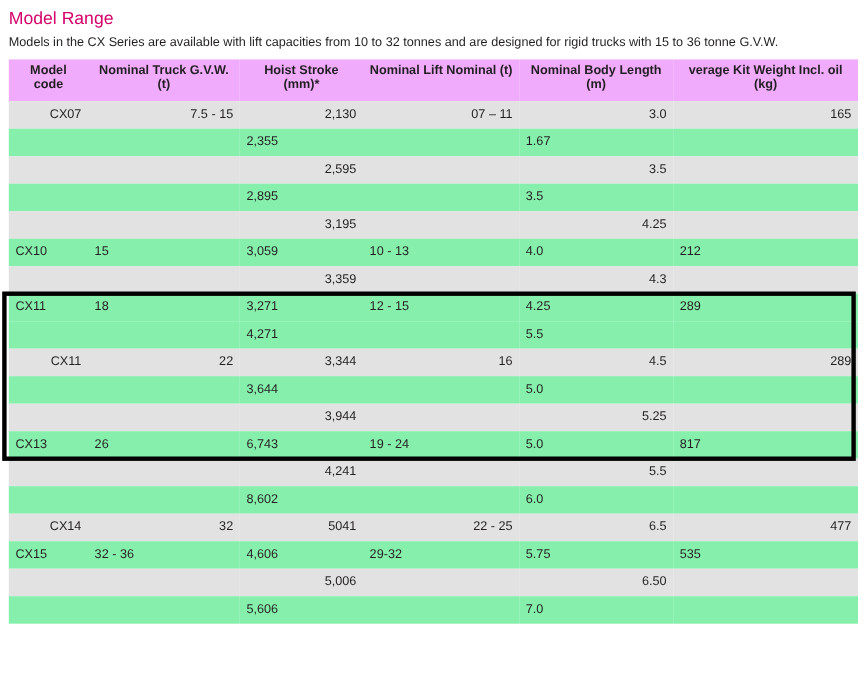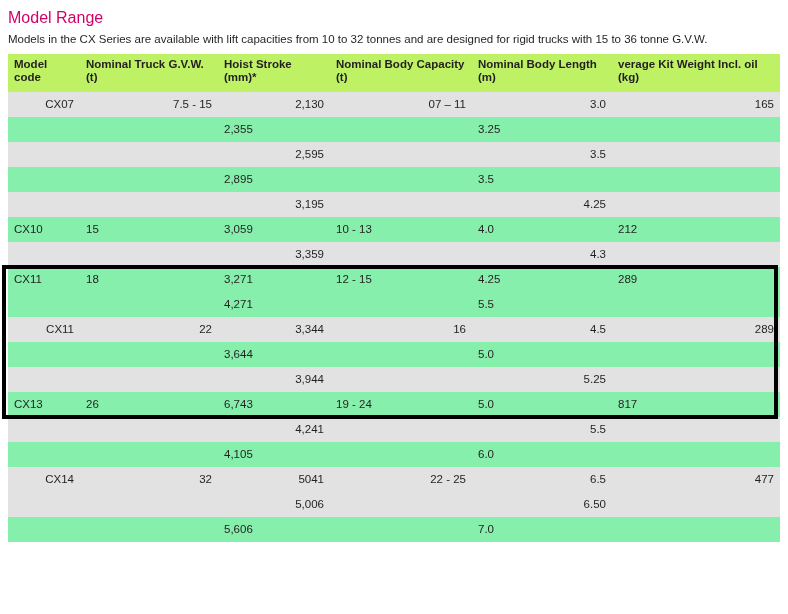--- a/index.html
+++ b/index.html
@@ -34,27 +34,27 @@
     margin: 0 0 8px 0;
     color: #231f20;
   }
   table.range {
     border-collapse: collapse;
     width: 772px;
     table-layout: fixed;
     font-size: 11.5px;
   }
   table.range th {
-    text-align: left;
+    text-align: center;
     font-weight: bold;
     vertical-align: top;
     padding: 4px 6px 8px 6px;
     font-size: 11.5px;
     line-height: 13px;
-    background: #bef264;
+    background: #f0abfc;
     border: none;
     margin-top: 45px;
   }
   table.range td {
     padding: 5px 6px 5px 6px;
     vertical-align: top;
     line-height: 14px;
     border: none;
     height: 15px;
   }
@@ -95,40 +95,40 @@
         <col class="c2">
         <col class="c3">
         <col class="c4">
         <col class="c5">
     </colgroup>
     <thead>
       <tr>
         <th>Model code</th>
         <th>Nominal Truck G.V.W.(t)</th>
         <th>Hoist Stroke (mm)*</th>
-        <th>Nominal Body Capacity (t)</th>
+        <th>Nominal Lift Nominal (t)</th>
         <th>Nominal Body Length (m)</th>
         <th>verage Kit Weight Incl. oil (kg)</th>
       </tr>
     </thead>
     <tbody id="table-body">
         <tr class="shaded">
           <td>CX07</td>
           <td>7.5 - 15</td>
           <td>2,130</td>
           <td>07 – 11</td>
           <td>3.0</td>
           <td>165</td>
         </tr>
         <tr class="plain">
           <td></td>
           <td></td>
           <td>2,355</td>
           <td></td>
-          <td>3.25</td>
+          <td>1.67</td>
           <td></td>
         </tr>
         <tr class="shaded">
           <td></td>
           <td></td>
           <td>2,595</td>
           <td></td>
           <td>3.5</td>
           <td></td>
         </tr>
@@ -216,33 +216,41 @@
           <td></td>
           <td></td>
           <td>4,241</td>
           <td></td>
           <td>5.5</td>
           <td></td>
         </tr>
         <tr class="plain">
           <td></td>
           <td></td>
-          <td>4,105</td>
+          <td>8,602</td>
           <td></td>
           <td>6.0</td>
           <td></td>
         </tr>
         <tr class="shaded">
           <td>CX14</td>
           <td>32</td>
           <td>5041</td>
           <td>22 - 25</td>
           <td>6.5</td>
           <td>477</td>
         </tr>
+        <tr class="plain">
+          <td>CX15</td>
+          <td>32 - 36</td>
+          <td>4,606</td>
+          <td>29-32</td>
+          <td>5.75</td>
+          <td>535</td>
+        </tr>
         <tr class="shaded">
           <td></td>
           <td></td>
           <td>5,006</td>
           <td></td>
           <td>6.50</td>
           <td></td>
         </tr>
         <tr class="plain">
           <td></td>

